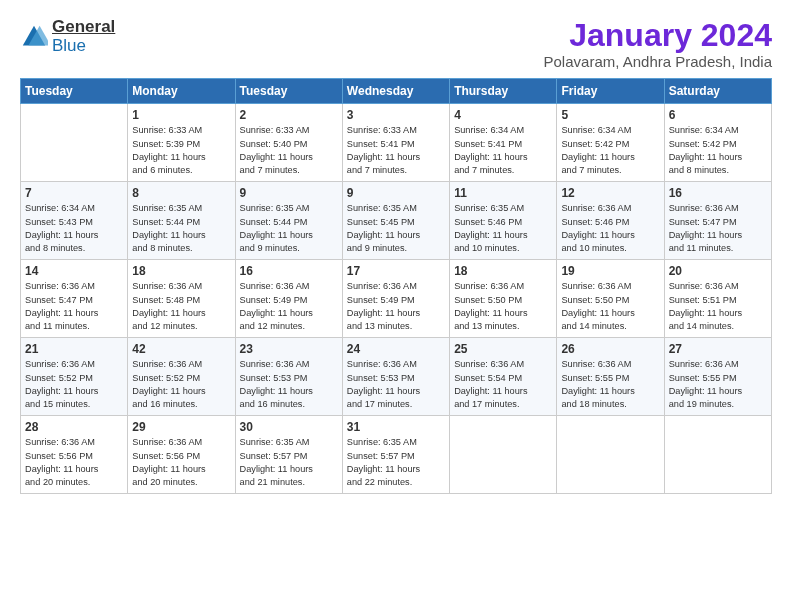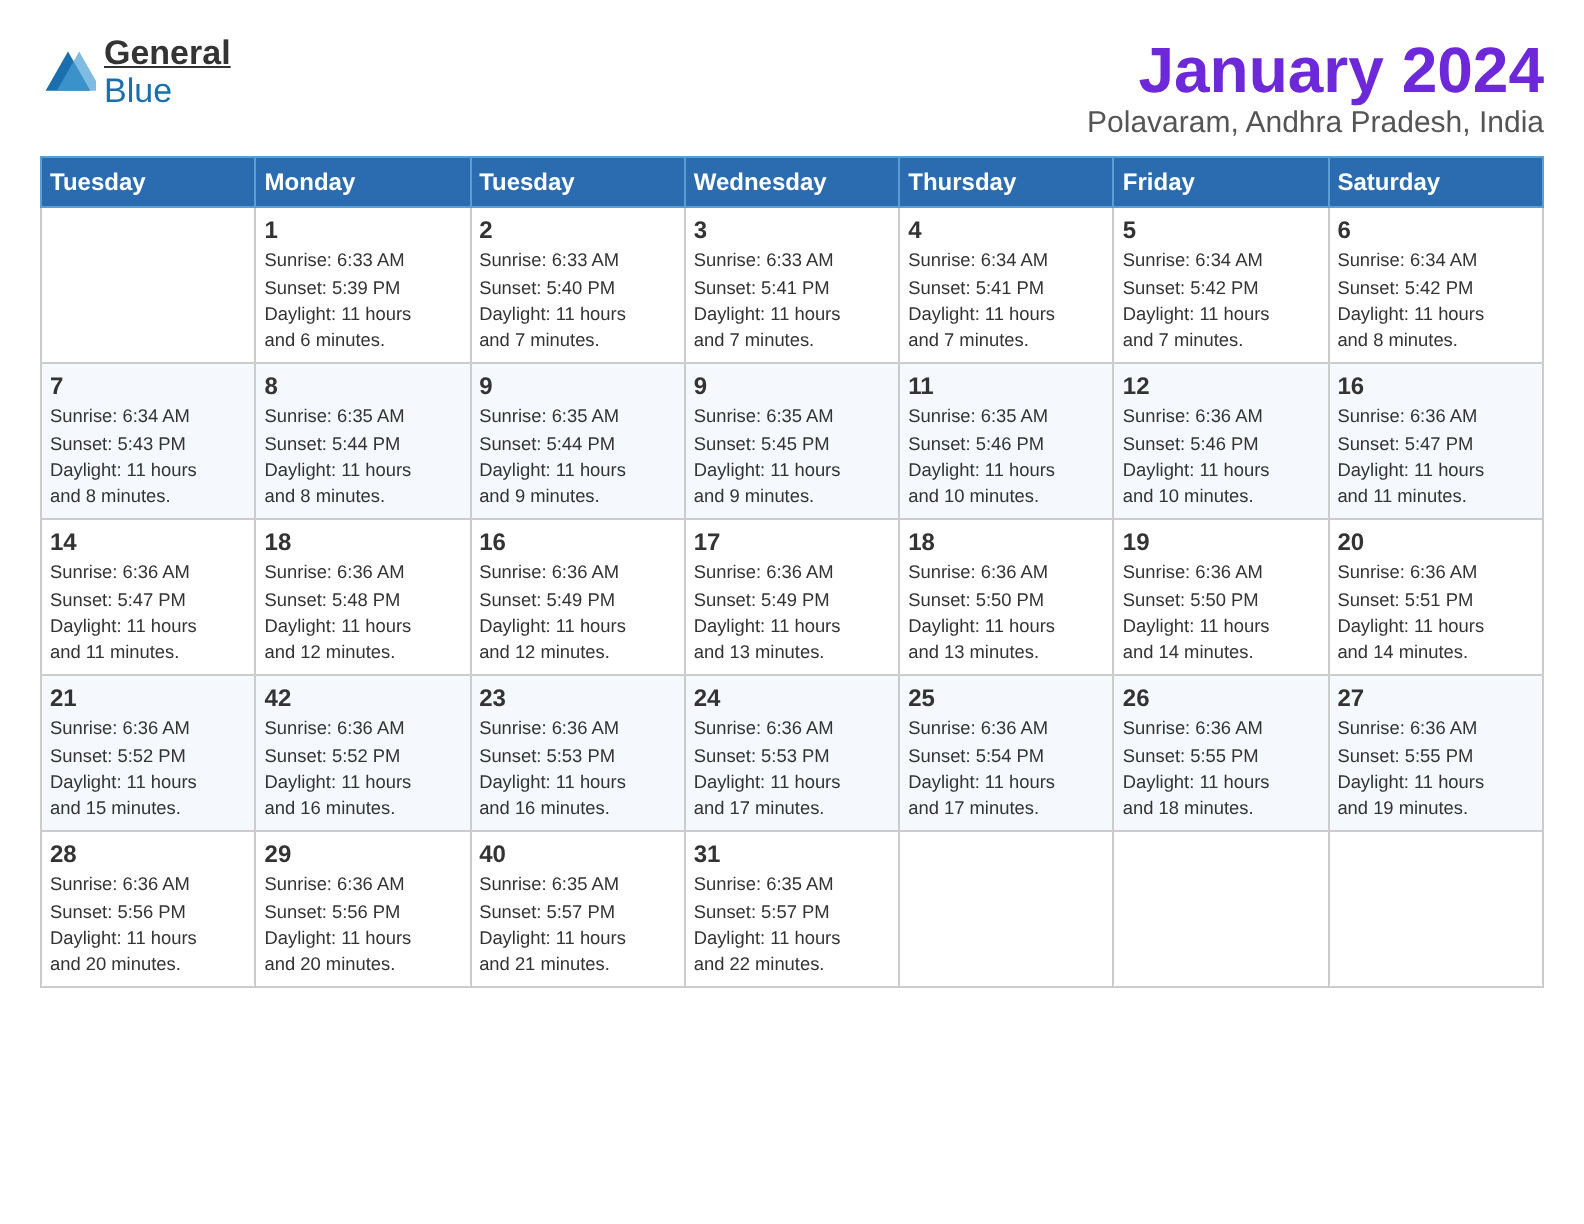--- a/index.html
+++ b/index.html
@@ -257,21 +257,21 @@
         <tr>
           <td>
             <span class="day-number">28</span>
             <div class="cell-text">Sunrise: 6:36 AM<br>Sunset: 5:56 PM<br>Daylight: 11 hours<br>and 20 minutes.</div>
           </td>
           <td>
             <span class="day-number">29</span>
             <div class="cell-text">Sunrise: 6:36 AM<br>Sunset: 5:56 PM<br>Daylight: 11 hours<br>and 20 minutes.</div>
           </td>
           <td>
-            <span class="day-number">40</span>
+            <span class="day-number">30</span>
             <div class="cell-text">Sunrise: 6:35 AM<br>Sunset: 5:57 PM<br>Daylight: 11 hours<br>and 21 minutes.</div>
           </td>
           <td>
             <span class="day-number">31</span>
             <div class="cell-text">Sunrise: 6:35 AM<br>Sunset: 5:57 PM<br>Daylight: 11 hours<br>and 22 minutes.</div>
           </td>
           <td class="empty-cell"></td>
           <td class="empty-cell"></td>
           <td class="empty-cell"></td>
         </tr>

